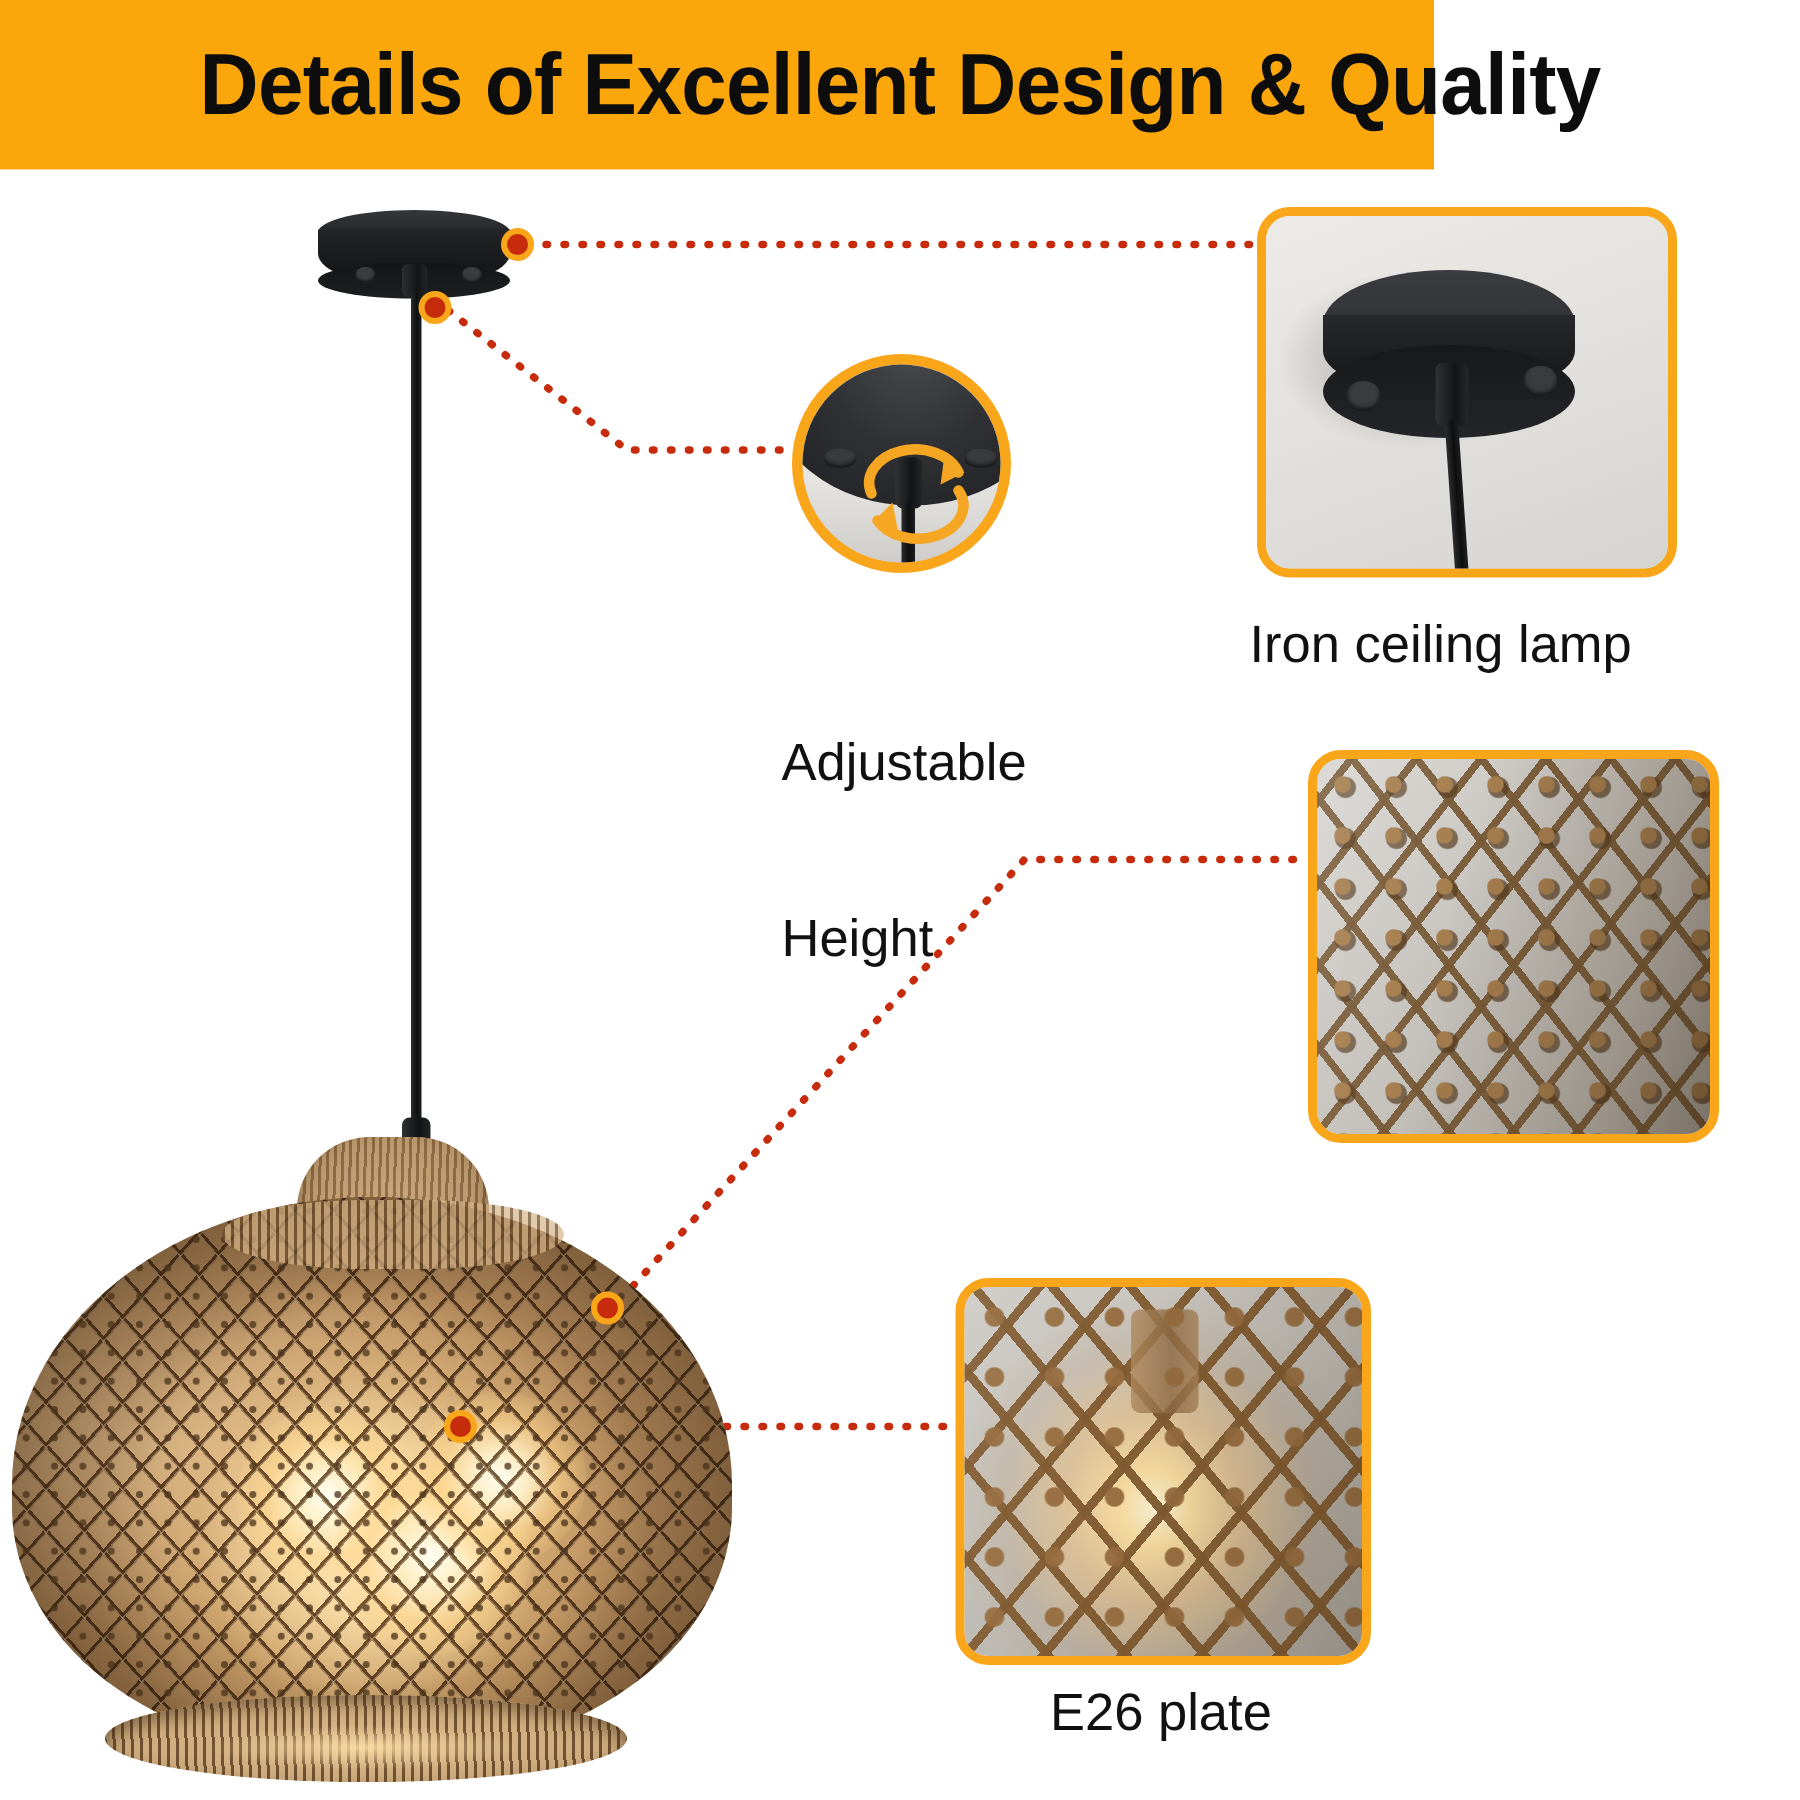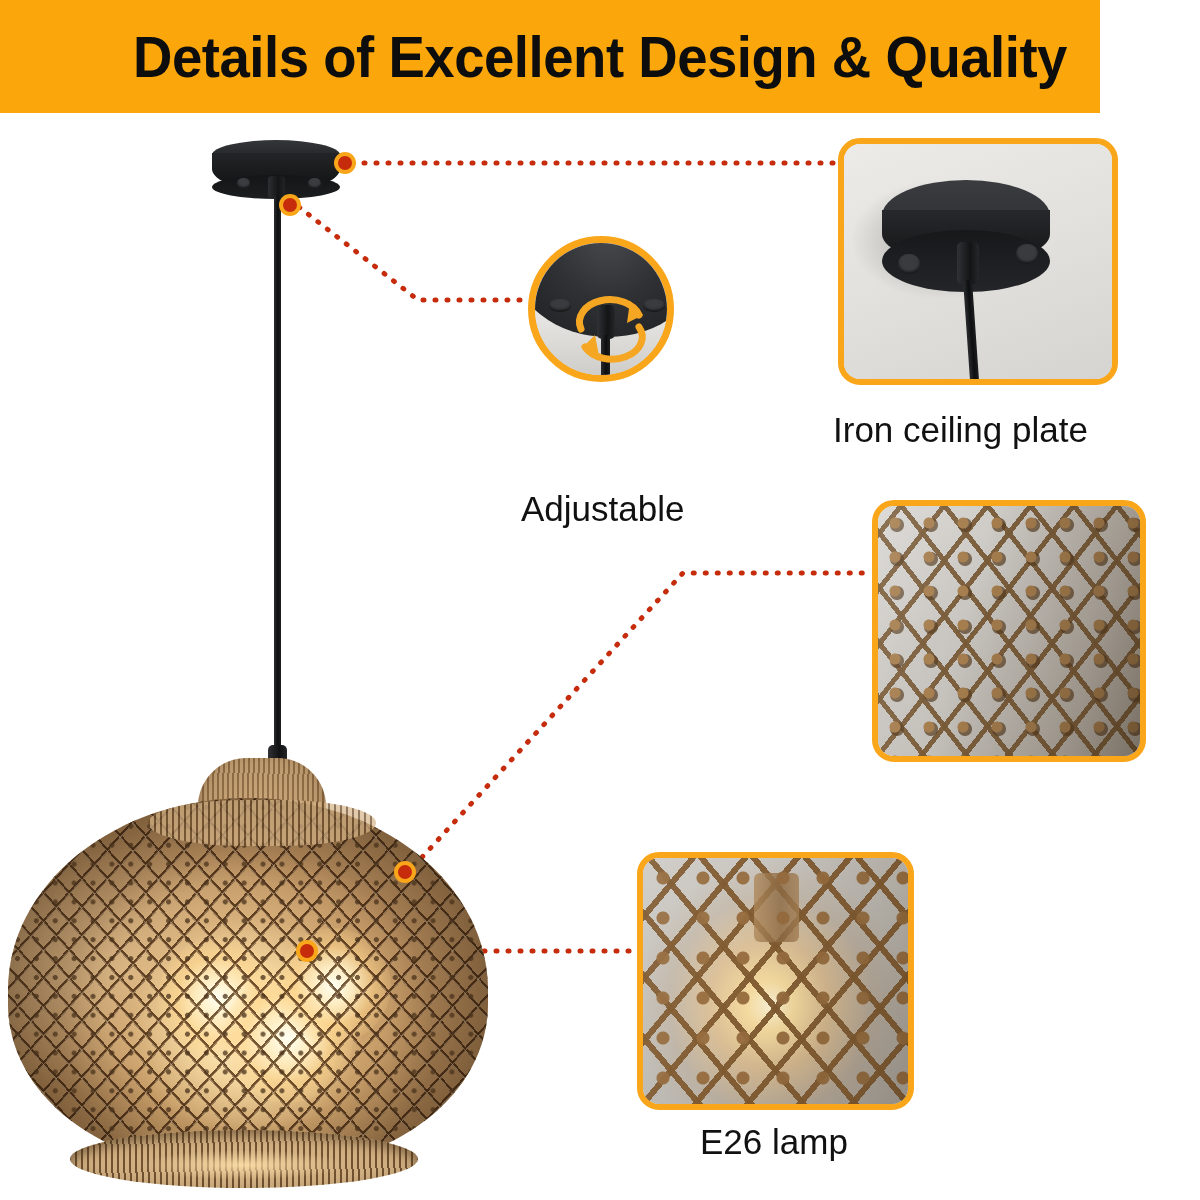--- a/index.html
+++ b/index.html
@@ -1,20 +1,20 @@
 <!DOCTYPE html>
 <html><head>
 <meta charset="utf-8">
 <style>
   html,body{margin:0;padding:0;background:#fff;}
   body{width:1200px;height:1200px;overflow:hidden;font-family:"Liberation Sans",sans-serif;}
   #stage{position:relative;width:1200px;height:1200px;background:#ffffff;overflow:hidden;}
 
   
-  .banner{position:absolute;left:0;top:0;width:1100px;height:113px;background:#FBA70C;}
+  .banner{position:absolute;left:0;top:0;width:956px;height:113px;background:#FBA70C;}
   .banner-title{
     position:absolute;left:0;top:0;width:1200px;height:113px;
     display:flex;align-items:center;justify-content:center;
     color:#0d0d0d;font-weight:700;font-size:58px;letter-spacing:-0.5px;
     font-family:"Liberation Sans",sans-serif;transform:scaleX(0.94);
     white-space:nowrap;
   }
 
   
   .callout-box{position:absolute;border:6px solid #F9A61A;border-radius:22px;background:#e8e6e3;overflow:hidden;box-sizing:border-box;}
@@ -191,43 +191,44 @@
     <div class="cp-cord" style="left:66px;top:92px;width:9px;height:56px;"></div>
     <svg class="rot-arrow" width="146" height="146" style="left:0;top:0;" viewBox="0 0 146 146">
       <path d="M46 86 A30 22 0 0 1 104 72" fill="none" stroke="#F5A623" stroke-width="7" stroke-linecap="round"></path>
       <path d="M95 58 L108 72 L92 80 Z" fill="#F5A623"></path>
       <path d="M104 84 A30 22 0 0 1 50 104" fill="none" stroke="#F5A623" stroke-width="7" stroke-linecap="round"></path>
       <path d="M60 92 L48 104 L64 113 Z" fill="#F5A623"></path>
     </svg>
   </div>
   <div class="callout-label" style="left:521px;top:411px;width:240px;">
     <div>Adjustable</div>
+    <div>Height</div>
   </div>
 
   <div class="callout-box" style="left:838px;top:138px;width:280px;height:247px;">
     <div class="photo-plate-bg"></div>
     <div class="cp-shadow" style="left:6px;top:36px;width:180px;height:120px;"></div>
     <div class="cp-disc-top" style="left:38px;top:36px;width:168px;height:72px;"></div>
     <div class="cp-disc-side" style="left:38px;top:66px;width:168px;height:54px;
          border-bottom-left-radius:84px 30px;border-bottom-right-radius:84px 30px;"></div>
     <div class="cp-disc-bot" style="left:38px;top:86px;width:168px;height:62px;"></div>
     <div class="cp-screw" style="left:54px;top:110px;width:22px;height:20px;"></div>
     <div class="cp-screw" style="left:172px;top:100px;width:22px;height:20px;"></div>
     <div class="cp-nipple" style="left:113px;top:98px;width:22px;height:42px;"></div>
     <div class="cp-cord" style="left:119px;top:136px;width:9px;height:105px;transform:rotate(-4deg);transform-origin:top center;"></div>
   </div>
-  <div class="callout-label" style="left:833px;top:410px;">Iron ceiling plate</div>
+  <div class="callout-label" style="left:833px;top:410px;">Iron ceiling lamp</div>
 
   <div class="callout-box" style="left:872px;top:500px;width:274px;height:262px;">
     <div class="rattan-photo"></div>
     <div class="rattan-knots"></div>
     <div class="rattan-depth"></div>
   </div>
 
   <div class="callout-box" style="left:637px;top:852px;width:277px;height:258px;">
     <div class="e26-photo"></div>
     <div class="e26-socket"></div>
     <div class="e26-knots"></div>
     <div class="rattan-depth" style="opacity:.5;"></div>
   </div>
-  <div class="callout-label" style="left:700px;top:1122px;">E26 lamp</div>
+  <div class="callout-label" style="left:700px;top:1122px;">E26 plate</div>
 
 </div>
 
 </body></html>

